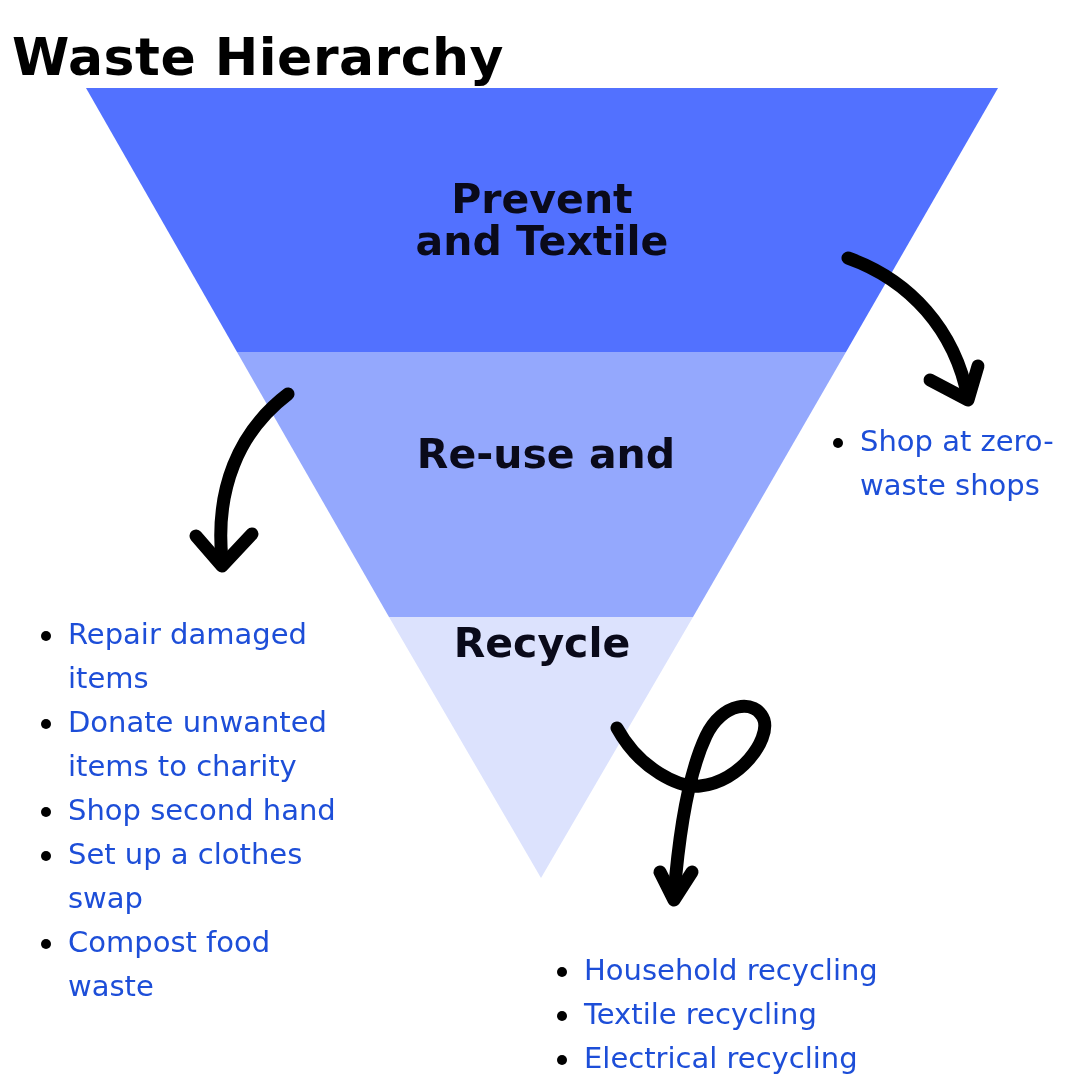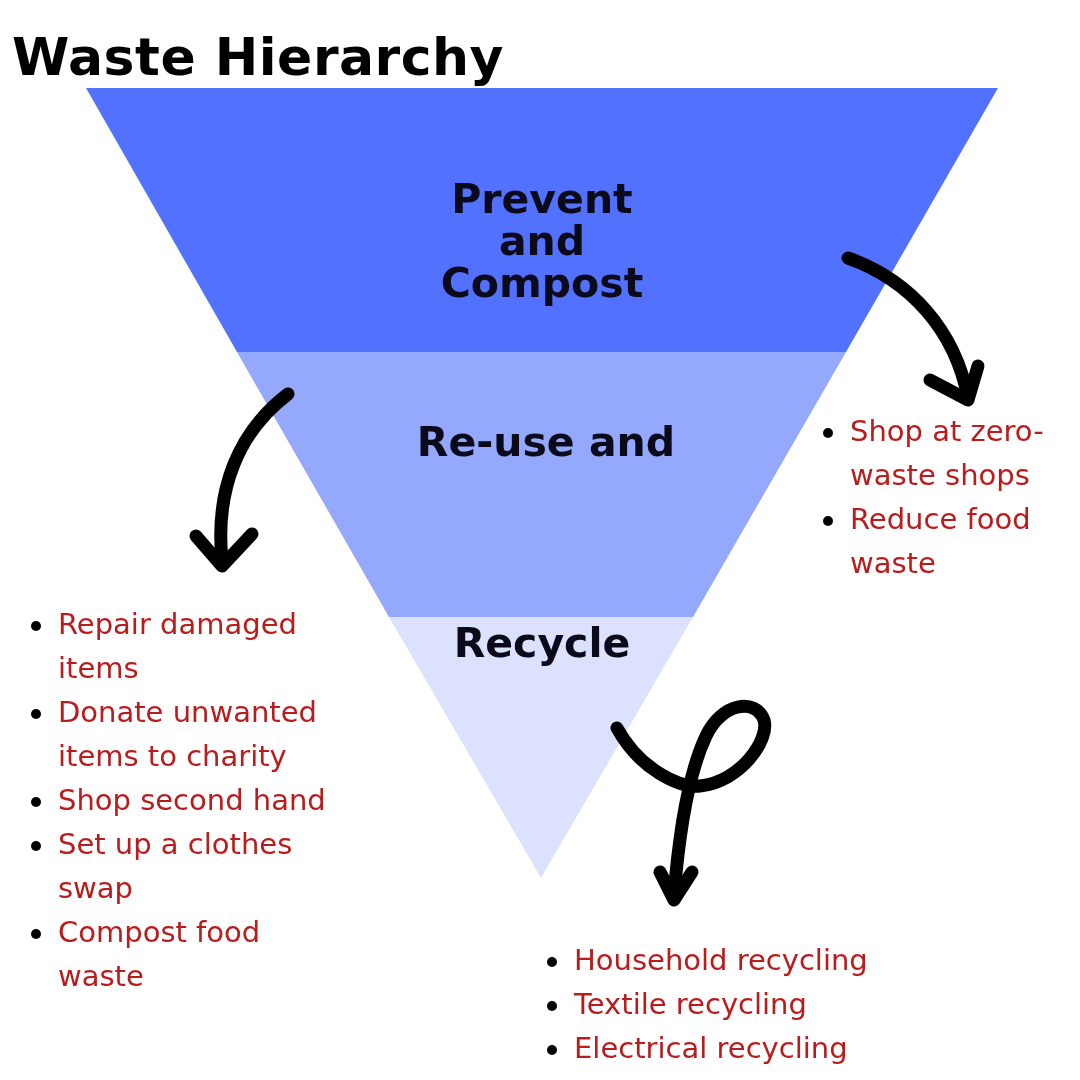--- a/index.html
+++ b/index.html
@@ -40,27 +40,27 @@
       position: absolute;
       text-align: center;
       font-family: "DejaVu Sans", sans-serif;
       font-weight: bold;
       font-size: 41px;
       line-height: 42px;
       color: #0a0a1a;
     }
     ul.bullets {
       position: absolute;
-      margin: 6px;
+      margin: 16px;
       padding: 0;
       list-style: none;
       font-family: "DejaVu Sans", sans-serif;
       font-size: 29px;
       line-height: 44px;
-      color: #b91c1c;
+      color: #1d4ed8;
     }
     ul.bullets li {
       position: relative;
       padding-left: 30px;
     }
     ul.bullets li::before {
       content: "";
       position: absolute;
       left: 3px;
       top: 19px;
@@ -96,34 +96,33 @@
     </g>
 
     <g fill="none" stroke="#000" stroke-width="13" stroke-linecap="round" stroke-linejoin="round">
       <path d="M617,728 C640,770 680,788 700,786 C740,782 770,740 764,720 C756,698 722,702 706,736 C690,770 680,820 674,896"></path>
       <path d="M660,872 L674,900 L692,872"></path>
     </g>
   </svg>
 
   <div class="tier-label" style="left:392px; top:178px; width:300px;">
     <div>Prevent</div>
-    <div>and Compost</div>
+    <div>and Textile</div>
   </div>
 
-  <div class="tier-label" style="left:396px; top:421px; width:300px;">
+  <div class="tier-label" style="left:396px; top:433px; width:300px;">
     <div>Re-use and</div>
   </div>
 
   <div class="tier-label" style="left:392px; top:622px; width:300px;">
     <div>Recycle</div>
   </div>
 
   <ul class="bullets" style="left:814px; top:403px; width:250px;">
     <li>Shop at zero-waste shops</li>
-    <li>Reduce food waste</li>
   </ul>
 
   <ul class="bullets" style="left:538px; top:932px; width:400px;">
     <li>Household recycling</li>
     <li>Textile recycling</li>
     <li>Electrical recycling</li>
   </ul>
 
   <ul class="bullets" style="left:22px; top:596px; width:320px;">
     <li style="width:270px;">Repair damaged items</li>

